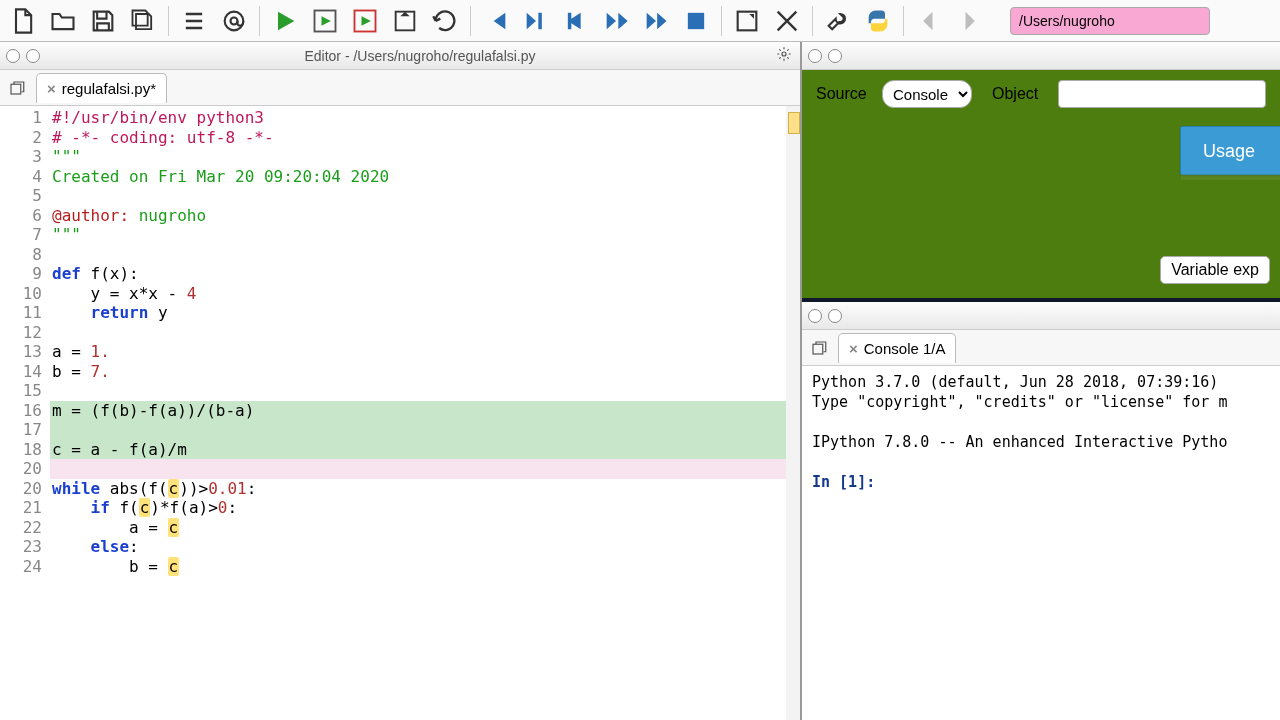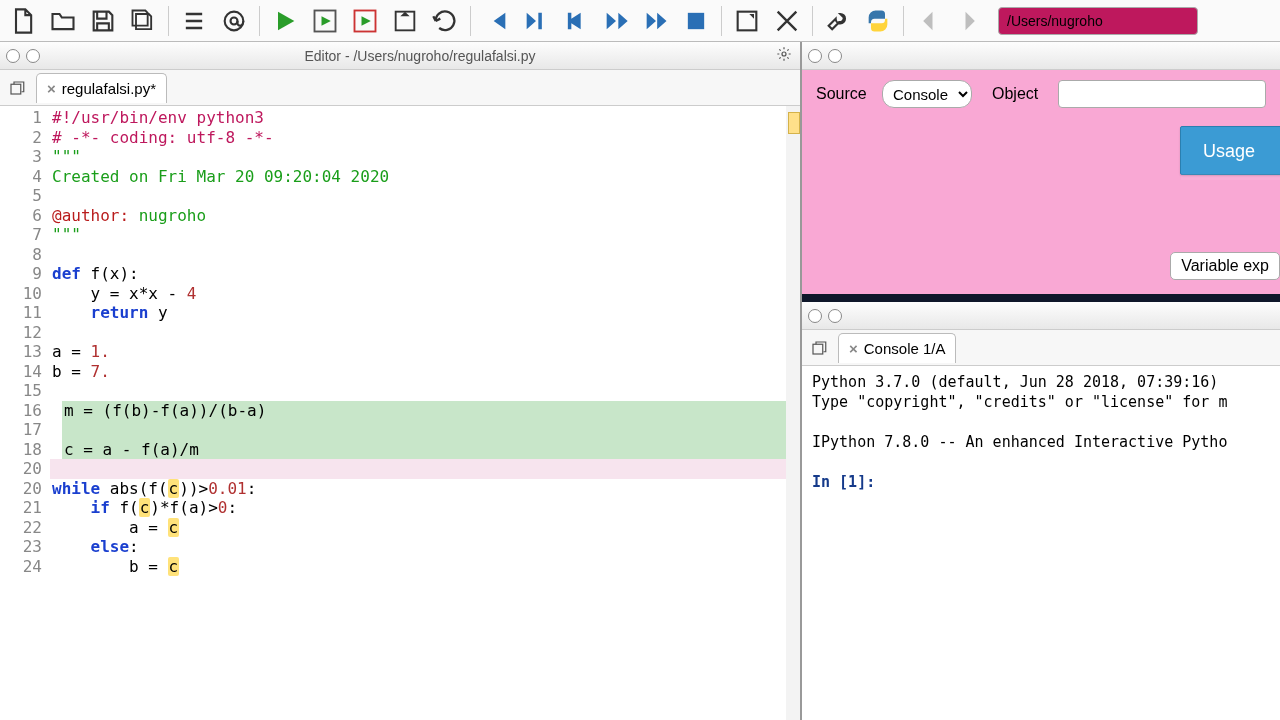--- a/index.html
+++ b/index.html
@@ -2,62 +2,62 @@
 <html><head>
 <meta charset="utf-8">
 <style>
 * { box-sizing: border-box; margin: 0; padding: 0; }
 body { font-family: -apple-system, "Helvetica Neue", Arial, sans-serif; font-size: 13px; background: #f0f0f0; overflow: hidden; width: 1280px; height: 720px; }
 
 .toolbar { height: 42px; background: #fafafa; border-bottom: 1px solid #bbb; display: flex; align-items: center; padding: 0 4px; gap: 2px; }
 .toolbar .tb-btn { width: 38px; height: 38px; display: flex; align-items: center; justify-content: center; cursor: pointer; border-radius: 3px; }
 .toolbar .sep { width: 1px; height: 30px; background: #ccc; margin: 0 4px; }
 .toolbar svg { width: 28px; height: 28px; }
-.path-input { flex: 0 0 200px; height: 28px; border: 1px solid #aaa; border-radius: 4px; padding: 0 8px; background: #be185d; font-size: 14px; margin-left: 8px; }
+.path-input { flex: 0 0 200px; height: 28px; border: 1px solid #aaa; border-radius: 4px; padding: 0 8px; background: #f9a8d4; font-size: 14px; margin-left: 20px; }
 
 .main { display: flex; height: 678px; }
 .left { width: 802px; border-right: 2px solid #999; display: flex; flex-direction: column; background: #fff; }
 .right { flex: 1; display: flex; flex-direction: column; }
 
 .pane-hdr { height: 28px; background: linear-gradient(#fdfdfd,#e8e8e8); border-bottom: 1px solid #ccc; display: flex; align-items: center; padding: 0 6px; font-size: 13px; color: #555; position: relative; }
 .pane-hdr .circ { width: 14px; height: 14px; border-radius: 50%; border: 1px solid #888; margin-right: 6px; cursor: pointer; background: #fff; }
 .pane-hdr .title { flex: 1; text-align: center; font-size: 14px; }
 .pane-hdr .gear { position: absolute; right: 8px; }
 
 .tabbar { height: 36px; display: flex; align-items: center; border-bottom: 1px solid #ccc; background: #f7f7f7; padding-left: 4px; }
 .tabbar .restore { width: 26px; height: 26px; display:flex; align-items:center; justify-content:center; margin-right:6px; cursor:pointer; }
 .tab { display: flex; align-items: center; height: 30px; padding: 0 10px; background: #fff; border: 1px solid #bbb; border-bottom: none; border-radius: 5px 5px 0 0; font-size: 15px; cursor: pointer; }
 .tab .close { margin-right: 6px; color: #888; font-weight: bold; }
 
 .editor { flex: 1; display: flex; font-family: "Menlo","Monaco","Consolas",monospace; font-size: 16px; line-height: 19.5px; overflow: hidden; position: relative; }
 .gutter { width: 48px; text-align: right; color: #888; padding: 2px 6px 0 0; background: #fff; user-select: none; }
 .gutter div { height: 19.5px; }
 .code { flex: 1; padding: 2px 0 0 2px; white-space: pre; position: relative; }
 .code .line { height: 19.5px; padding-left: 2px; }
-.hl-green { background: #c8e6c9; margin-left: 12px; }
+.hl-green { background: #c8e6c9; }
 .hl-pink { background: #f7e4ee; }
 .scroll-ind { position:absolute; right:0; top:0; width:14px; height:100%; background:#f3f3f3; }
 .scroll-ind .mk { position:absolute; right:0; width:12px; height:22px; background:#ffe08a; top:6px; border:1px solid #d4b24a; }
 
 .kw { color: #1a3fcf; font-weight: bold; }
 .cm { color: #be185d; }
 .str { color: #1a9e1a; }
 .num { color: #b03030; }
 .dec { color: #b91c1c; }
 .hlvar { background: #ffe27a; border-radius:2px; padding:0 1px; }
 
-.right-top { height: 260px; border-bottom: 8px solid #0f172a; display:flex; flex-direction:column; background:#f9a8d4; }
+.right-top { height: 260px; border-bottom: 4px solid #0f172a; display:flex; flex-direction:column; background:#4d7c0f; }
 .rt-body { flex:1; display:flex; flex-direction:column; padding: 6px; position:relative; }
 .rt-row { display:flex; align-items:center; gap:8px; padding:4px 8px; font-size:16px; }
 .rt-row label { min-width:58px; }
 .sel { height:28px; border:1px solid #aaa; border-radius:12px; background:#fff; font-size:15px; padding:0 6px; }
 .obj-input { flex:1; height:28px; border:1px solid #aaa; border-radius:4px; padding:0 6px; }
 .usage-box { position:absolute; right:-2px; top:56px; background:#3b9bd4; color:#fff; font-size:18px; padding:14px 26px 12px 22px; border-radius:2px 0 0 2px; border:1px solid #2a7fb0; box-shadow:0 1px 2px rgba(0,0,0,.15); }
 .usage-box::after { content:""; position:absolute; left:0; bottom:-6px; right:0; height:6px; background:#fff; opacity:.08; }
-.varexp-btn { position:absolute; right:0; bottom:14px; background:#fff; border:1px solid #aaa; border-radius:5px; padding:4px 10px; font-size:16px; cursor:pointer; }
+.varexp-btn { position:absolute; right:10px; bottom:14px; background:#fff; border:1px solid #aaa; border-radius:5px; padding:4px 10px; font-size:16px; cursor:pointer; }
 
 .right-bot { flex:1; display:flex; flex-direction:column; background:#fff; }
 .console-body { flex:1; font-family:"Menlo","Monaco","Consolas",monospace; font-size:15px; line-height:20px; padding:6px 10px; white-space: pre; overflow:hidden; }
 .console-body .prompt { color:#153a8a; font-weight:bold; }
 </style>
 </head>
 <body>
 
 <div class="toolbar">
   <div class="tb-btn">

